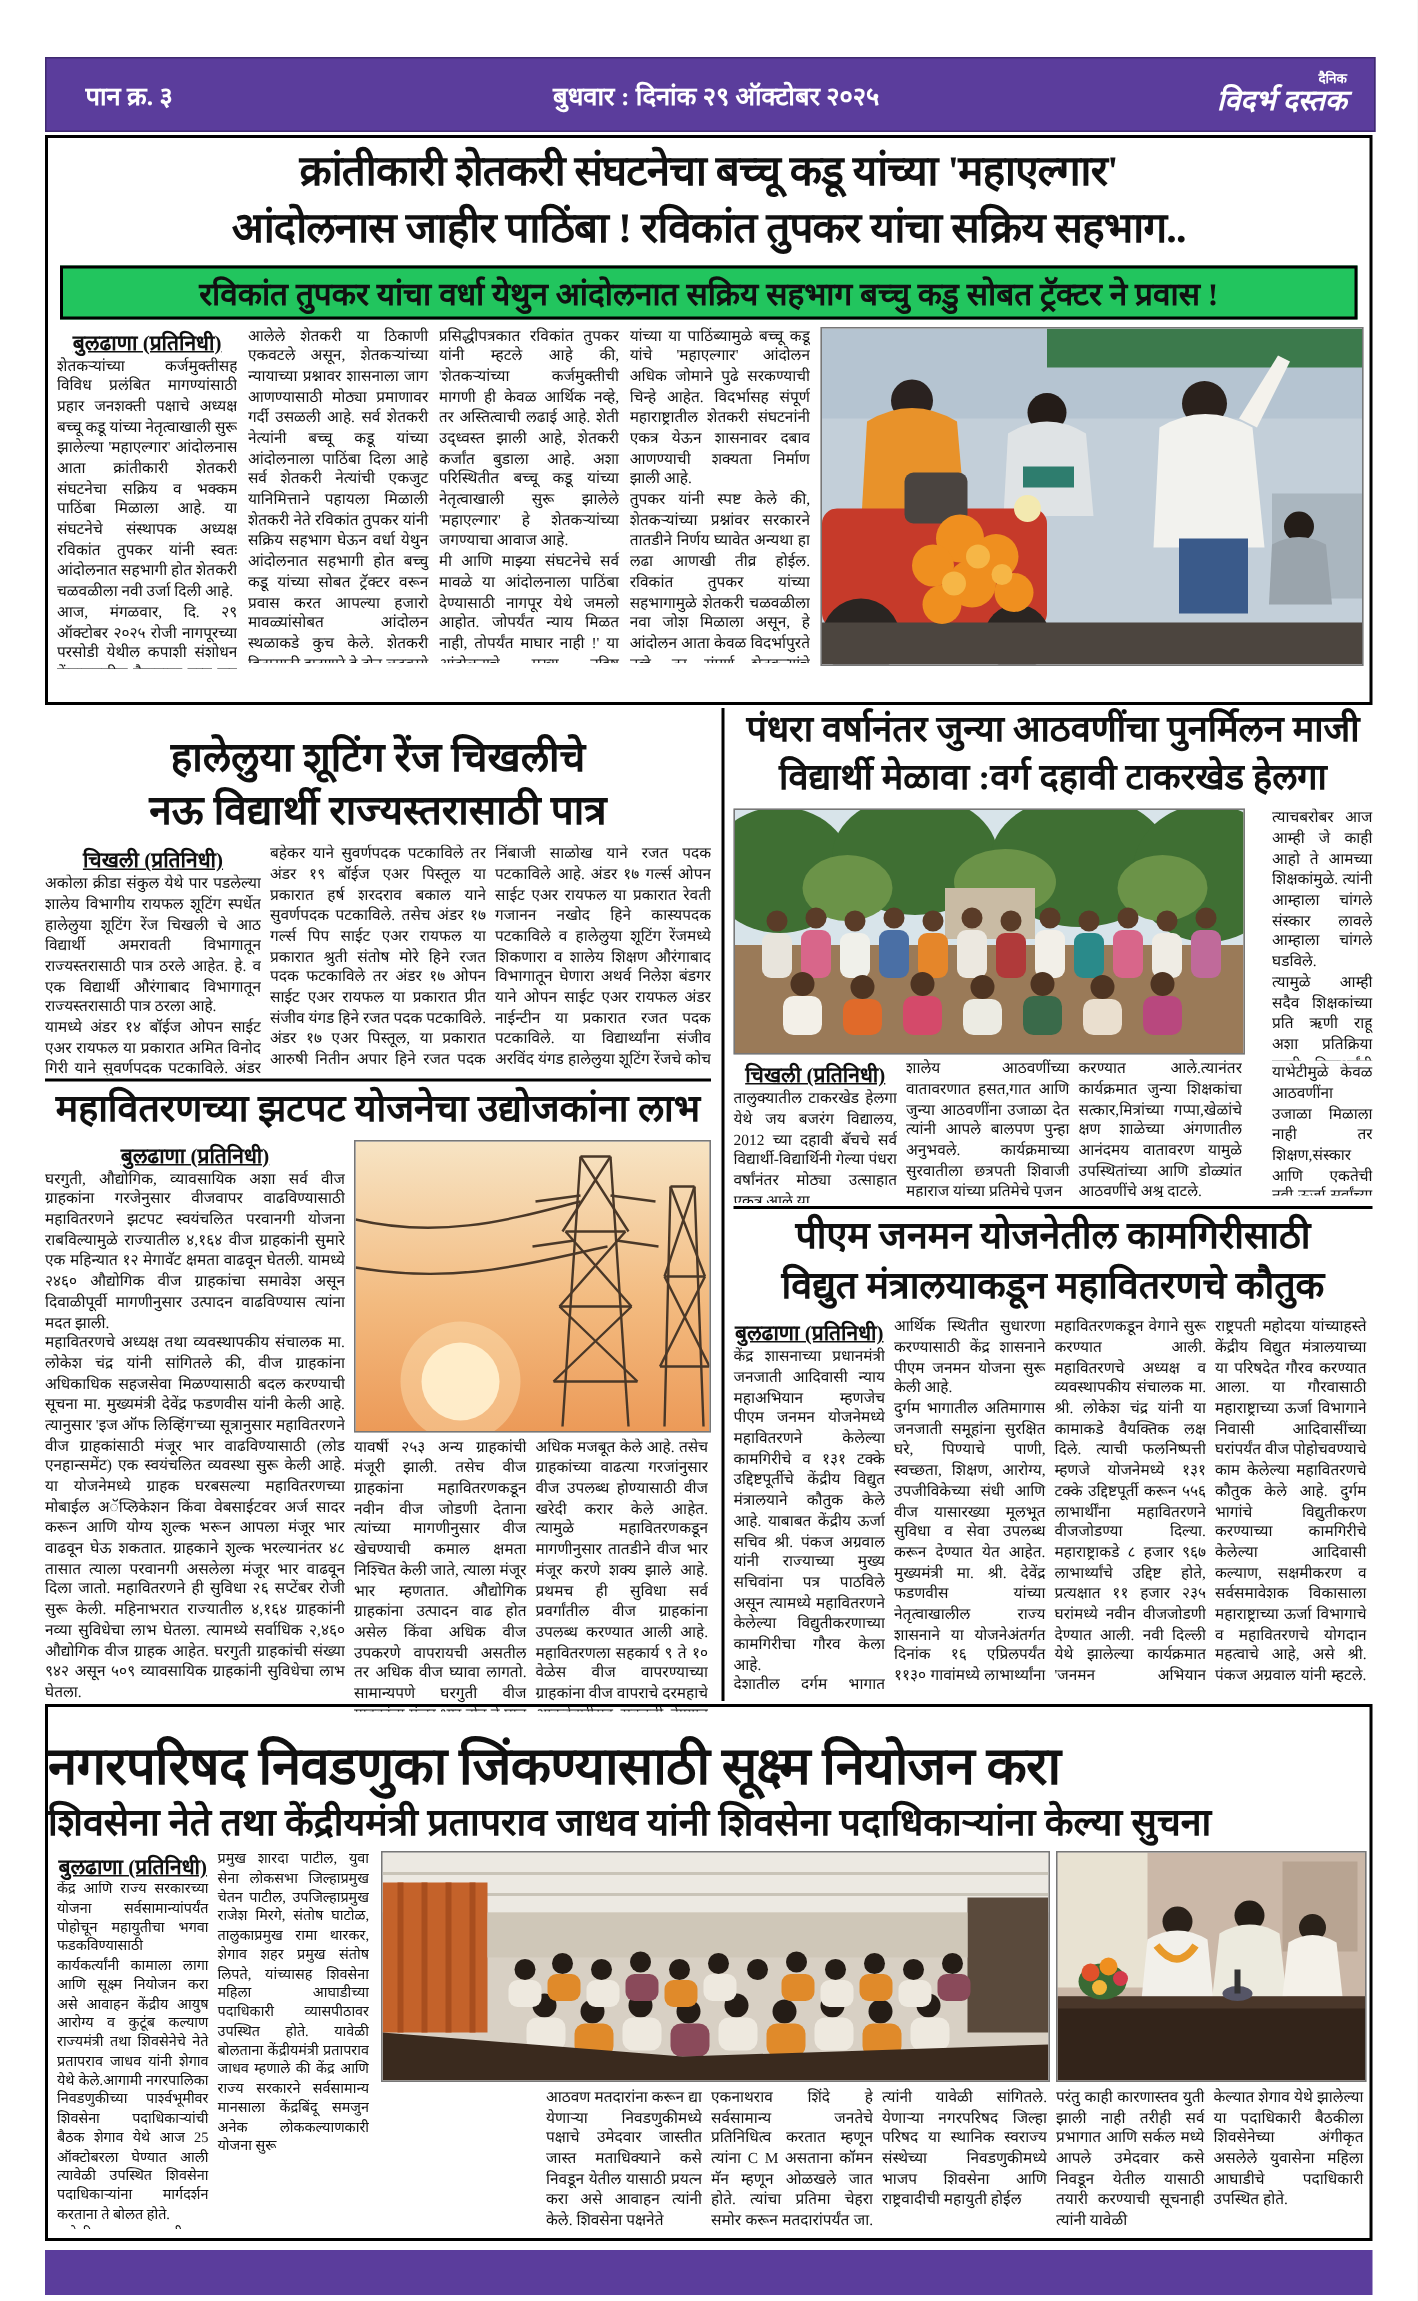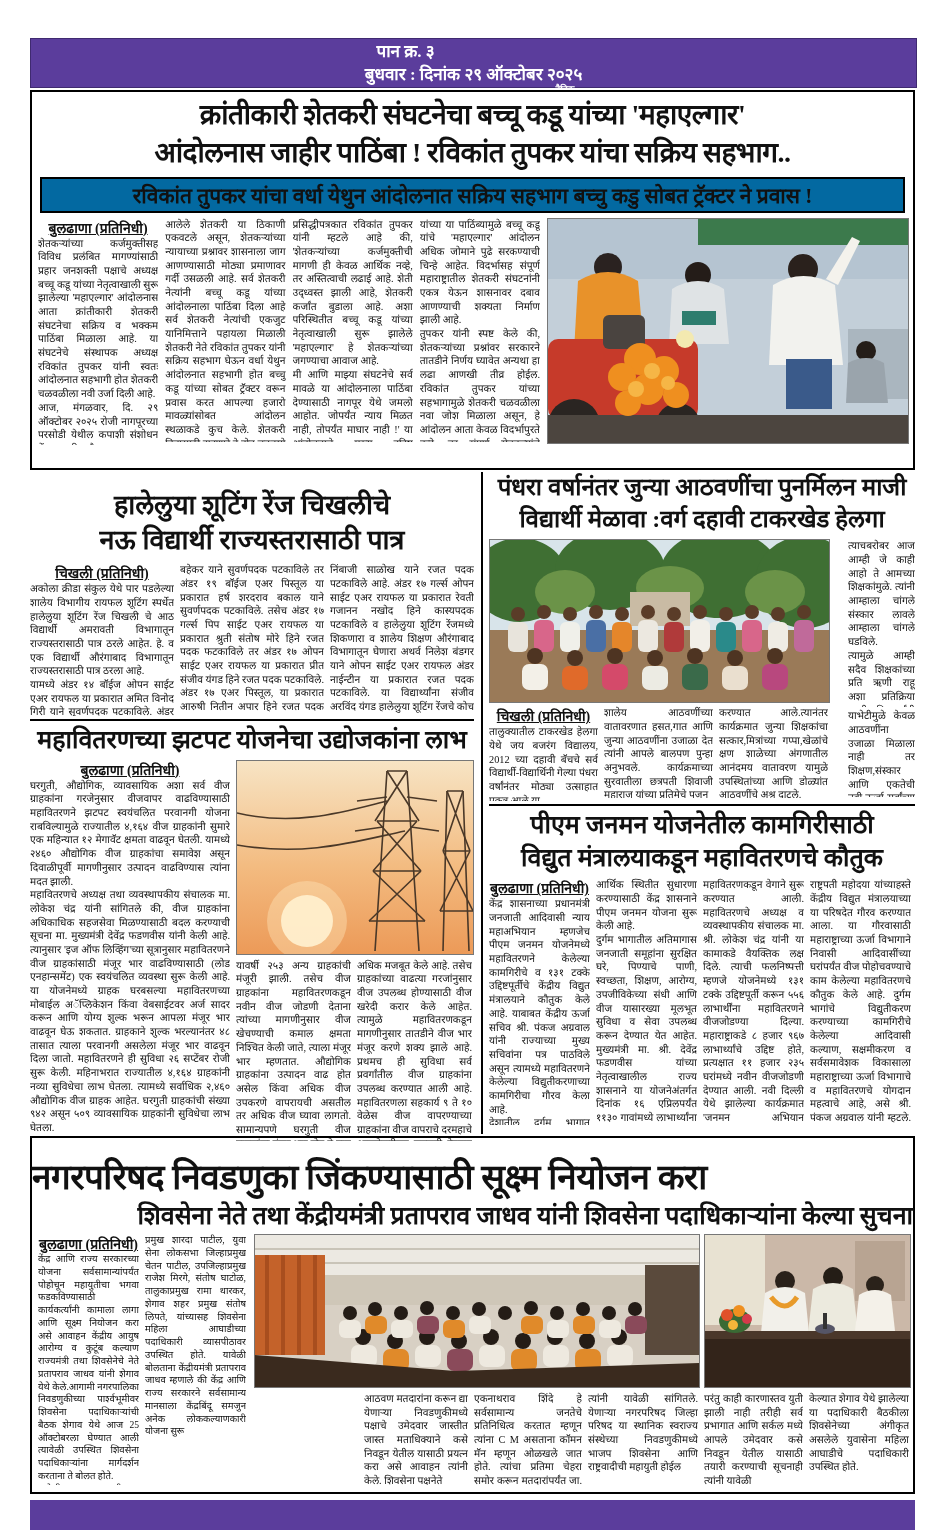--- a/index.html
+++ b/index.html
@@ -1,30 +1,30 @@
 <!DOCTYPE html>
 <html lang="mr"><head>
 <meta charset="utf-8">
 <style>
   html,body{margin:0;padding:0;background:#f2f2f0;}
   .page{position:relative;width:945px;height:1534px;background:#ffffff;margin:0 auto;
         font-family:"Liberation Serif","DejaVu Serif",serif;color:#111;overflow:hidden;}
   
   .hbar{position:absolute;left:30px;top:38px;width:885px;height:48px;background:#5b3d9c;
-        color:#fff;display:flex;align-items:center;border:1px solid #3f2a70;flex-direction:column;}
+        color:#fff;display:flex;align-items:center;border:1px solid #3f2a70;}
   .hbar .pageno{width:220px;padding-left:26px;font-size:17px;font-weight:700;}
   .hbar .hdate{flex:1;text-align:center;font-size:17px;font-weight:700;}
   .hbar .mast{width:220px;text-align:right;padding-right:18px;line-height:1.05;}
   .hbar .mast .small{font-size:9px;font-weight:700;display:block;}
   .hbar .mast .big{font-size:19px;font-weight:700;font-style:italic;}
   
   .lead{position:absolute;left:30px;top:90px;width:885px;height:380px;border:2px solid #000;box-sizing:border-box;}
   .lead .hl{font-size:28px;font-weight:700;text-align:center;line-height:1.35;letter-spacing:-.5px;}
   .lead .hl1{margin-top:4px;}
-  .subbar{margin:5px 8px 0 8px;border:2px solid #000;background:#0369a1;text-align:center;
+  .subbar{margin:5px 8px 0 8px;border:2px solid #000;background:#22c55e;text-align:center;
           font-size:21px;font-weight:700;padding:2px 0;}
   .lead-body{display:flex;gap:7px;padding:5px 4px 0 6px;}
   .bodytxt{font-size:10.3px;line-height:1.33;text-align:justify;white-space:pre-line;overflow:hidden;}
   .lead-body .col{width:122px;height:224px;}
   .dateline{font-weight:700;font-size:14px;text-align:center;text-decoration:underline;}
   .photo{border:1px solid #777;overflow:hidden;background:#ccc;}
   .lead-photo{width:360px;height:224px;flex:none;}
   
   .mid{position:absolute;left:30px;top:472px;width:885px;height:662px;}
   .vdiv{position:absolute;left:451px;top:0;width:2px;height:662px;background:#000;}
@@ -46,21 +46,21 @@
   .re-left{width:341px;}
   .re-photo{width:339px;height:162px;}
   .re-caps{display:flex;gap:6px;margin-top:3px;}
   .re-caps .c{width:109px;height:92px;}
   .re-side{width:79px;height:258px;margin-left:12px;}
   .pm-cols{display:flex;gap:6px;margin-top:4px;}
   .pm-cols .c{width:101px;height:246px;}
   
   .bot{position:absolute;left:30px;top:1136px;width:885px;height:358px;border:2px solid #000;box-sizing:border-box;}
   .bot .hl{font-size:35px;font-weight:700;text-align:left;line-height:1.25;margin-top:18px;letter-spacing:-.5px;}
-  .bot .sub{font-size:25px;font-weight:700;text-align:right;line-height:1.25;}
+  .bot .sub{font-size:25px;font-weight:700;text-align:left;line-height:1.25;}
   .bot .c{position:absolute;}
   .b-c1{left:6px;top:96px;width:101px;height:250px;}
   .b-c2{left:113px;top:96px;width:101px;height:250px;}
   .hall-photo{position:absolute;left:222px;top:96px;width:444px;height:152px;}
   .dais-photo{position:absolute;left:672px;top:96px;width:205px;height:152px;}
   .b-cA{left:222px;top:254px;width:104px;height:96px;}
   .b-cB{left:332px;top:254px;width:104px;height:96px;}
   .b-cC{left:442px;top:254px;width:108px;height:96px;}
   .b-cD{left:556px;top:254px;width:110px;height:96px;}
   .b-cE{left:672px;top:254px;width:99px;height:96px;}

